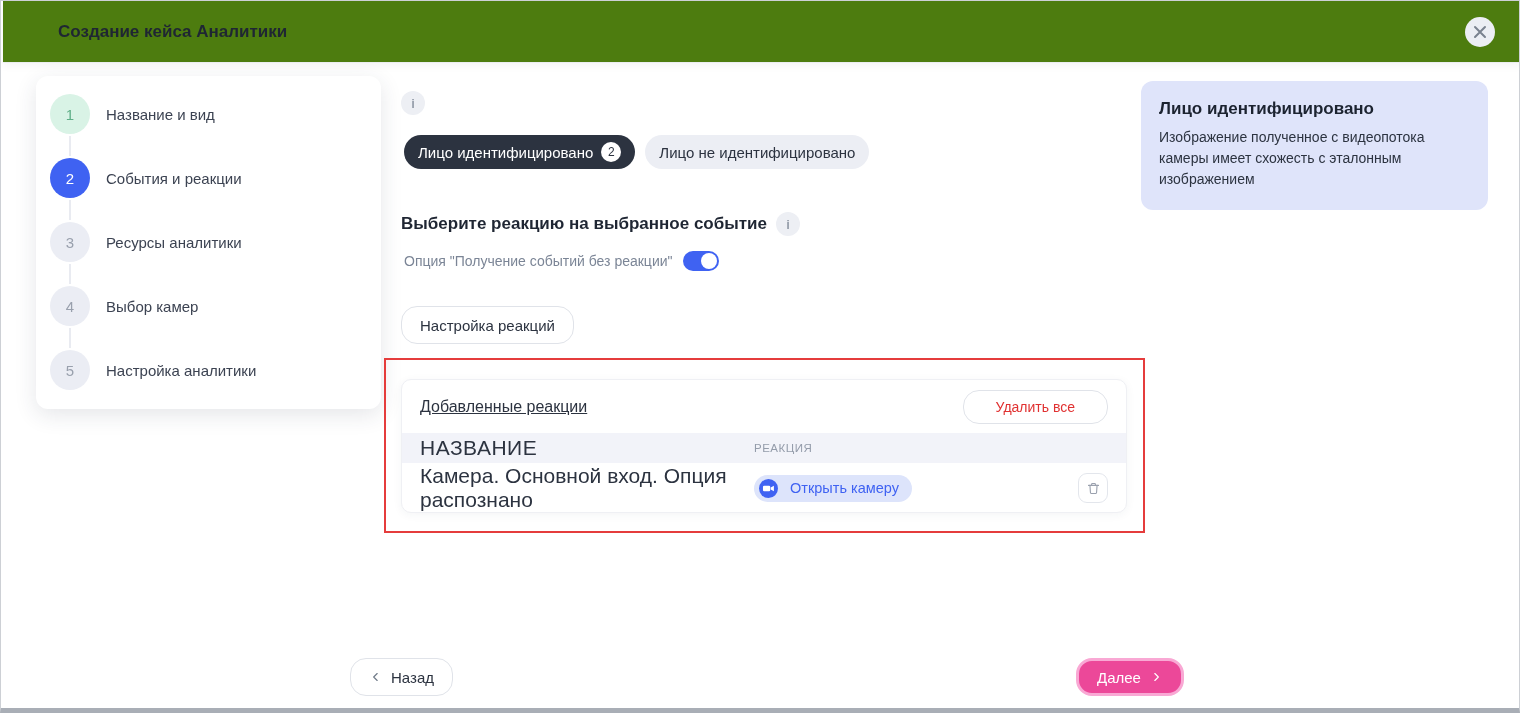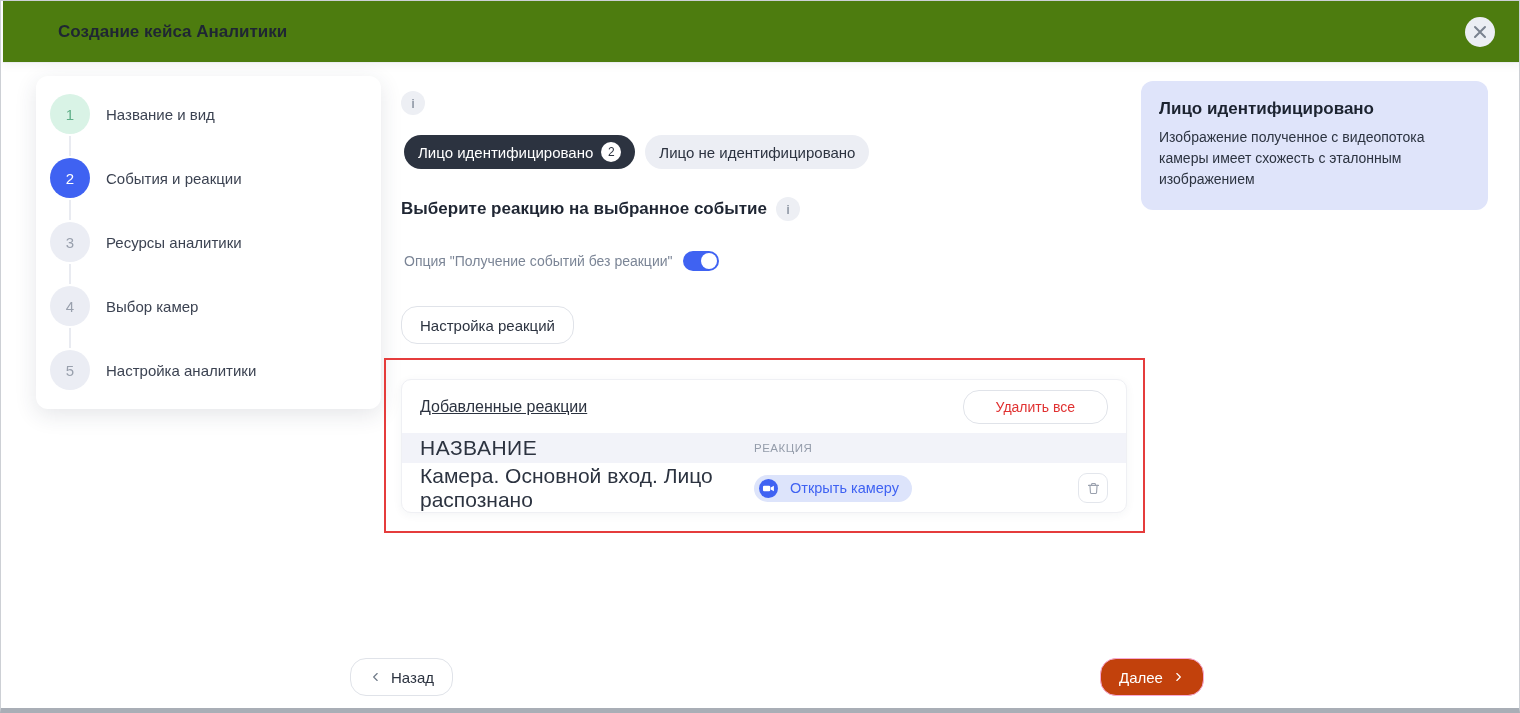--- a/index.html
+++ b/index.html
@@ -121,22 +121,22 @@
   .info-panel {
     position:absolute; left:1140px; top:80px; width:347px;
     background:#dfe4fa; border-radius:12px; padding:18px 20px 20px 18px;
   }
   .info-panel-title { font-size:17px; font-weight:700; color:#1c2330; }
   .info-panel-desc { margin-top:8px; font-size:14px; line-height:1.5; color:#2c3340; }
 
   
   .back-btn { position:absolute; left:349px; top:657px; }
   .next-btn {
-    position:absolute; left:1075px; top:657px; background:#c2410c;
-    border:1px solid #f9a8d4; color:#fff;margin-left:24px;
+    position:absolute; left:1075px; top:657px; background:#ec4899;
+    border:3px solid #f9a8d4; color:#fff;
   }
 </style>
 </head>
 <body>
 
 <div class="screen">
 
   <div class="modal-header">
     <div class="modal-title">Создание кейса Аналитики</div>
     <button class="close-btn">
@@ -178,21 +178,21 @@
   <div class="chips-row">
     <button class="chip selected">
       <span>Лицо идентифицировано</span>
       <span class="chip-badge">2</span>
     </button>
     <button class="chip plain">
       <span>Лицо не идентифицировано</span>
     </button>
   </div>
 
-  <div class="section-title" style="left:400px; top:196px;gap:9px;">
+  <div class="section-title" style="left:400px; top:211px;gap:9px;">
     <span>Выберите реакцию на выбранное событие</span>
     <i class="info-icon">i</i>
   </div>
 
   <div class="toggle-row">
     <span class="toggle-label">Опция "Получение событий без реакции"</span>
     <button class="toggle" aria-checked="true">
       <span class="knob"></span>
     </button>
   </div>
@@ -204,21 +204,21 @@
   <div class="reactions-card">
     <div class="rc-header">
       <div class="rc-title">Добавленные реакции</div>
       <button class="btn delete-all-btn">Удалить все</button>
     </div>
     <div class="rc-thead">
       <span class="col-name">НАЗВАНИЕ</span>
       <span class="col-reaction">РЕАКЦИЯ</span>
     </div>
     <div class="rc-row">
-      <span class="col-name">Камера. Основной вход. Лицо распознано</span>
+      <span class="col-name">Камера. Основной вход. Опция распознано</span>
       <span class="col-reaction">
         <button class="reaction-chip">
           <span style="display:flex">
             <svg width="19" height="19" viewBox="0 0 24 24">
                 <circle cx="12" cy="12" r="12" fill="#3f62f2"></circle>
                 <rect x="5" y="8.6" width="9.2" height="6.8" rx="1.6" fill="#fff"></rect>
                 <path d="M14.8 10.6l4-2.2v7.2l-4-2.2z" fill="#fff"></path>
               </svg>
           </span>
           <span>Открыть камеру</span>

